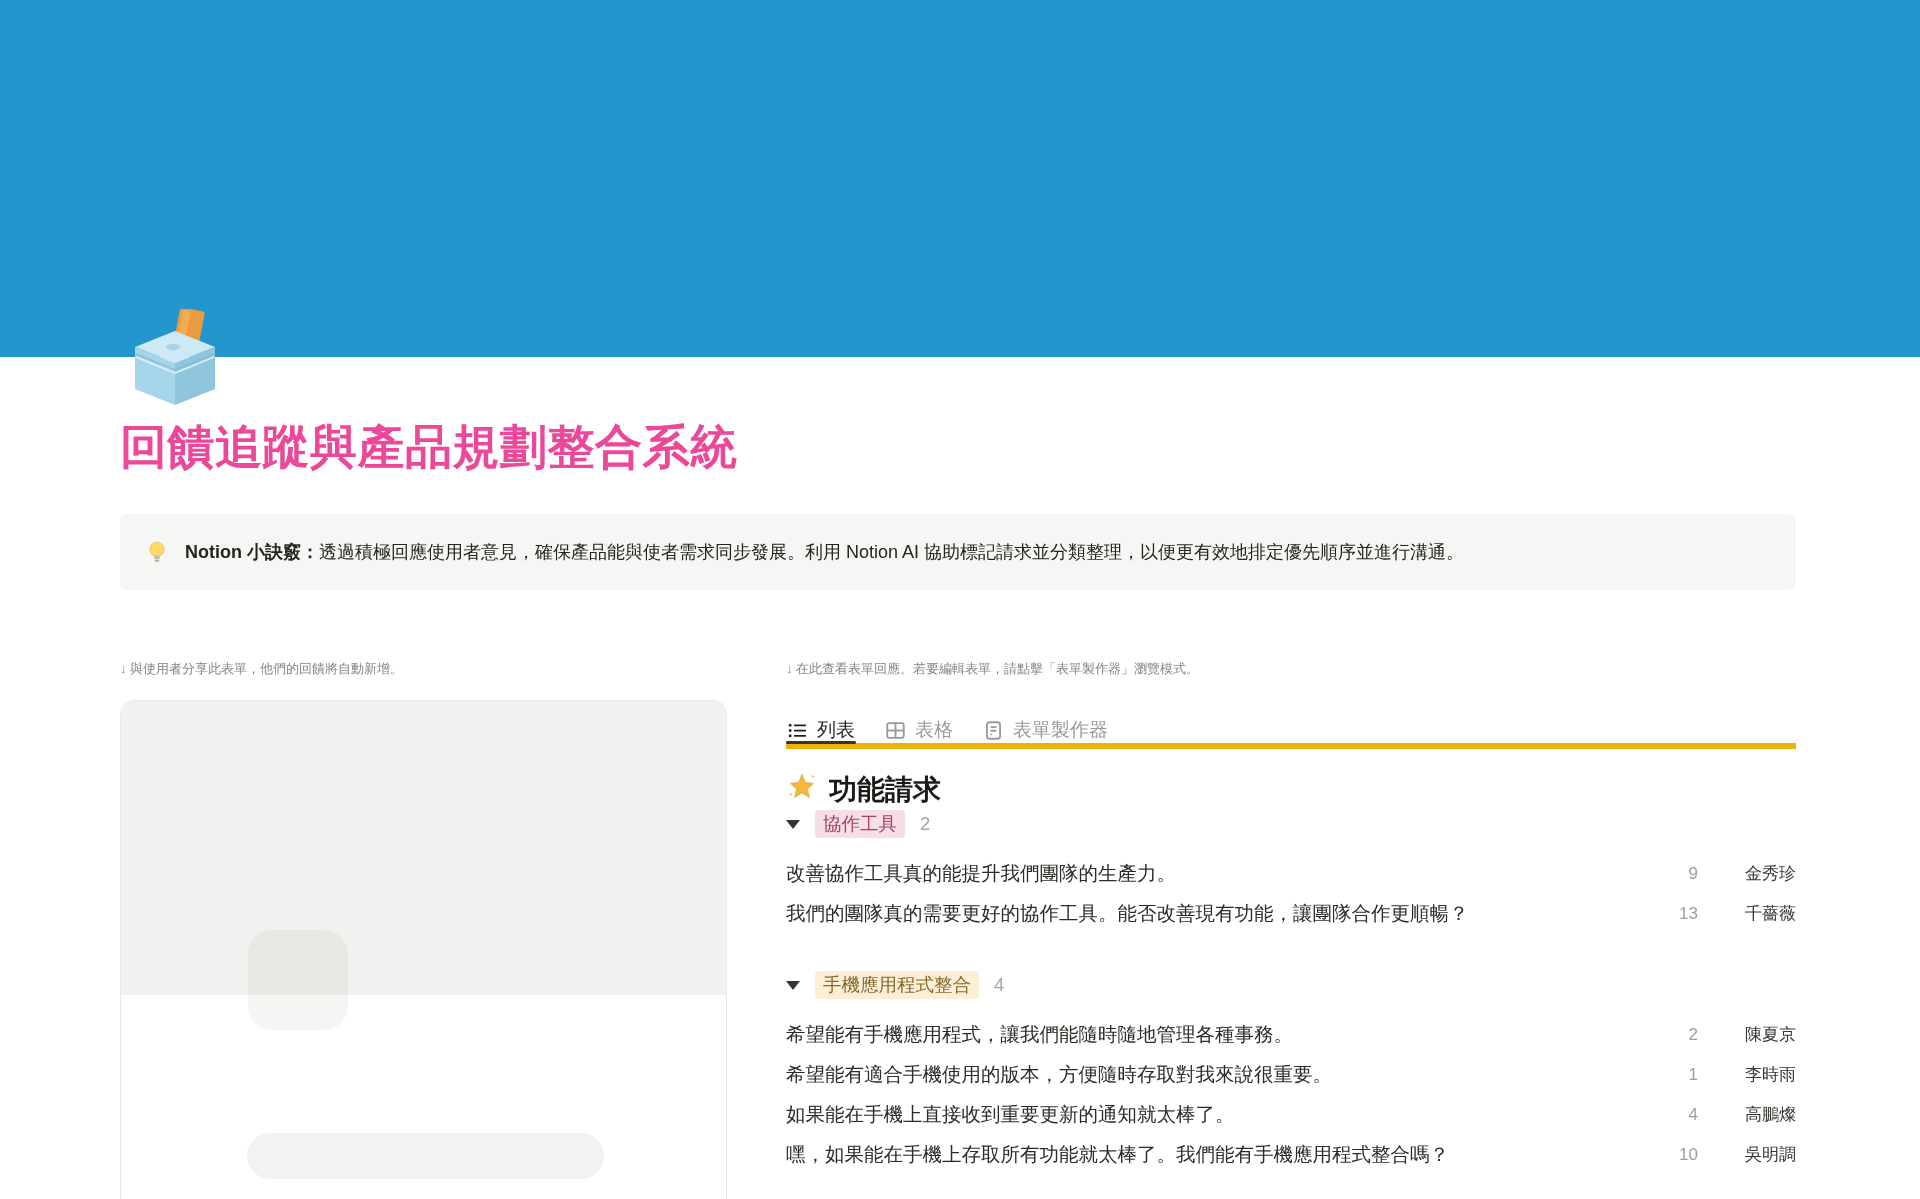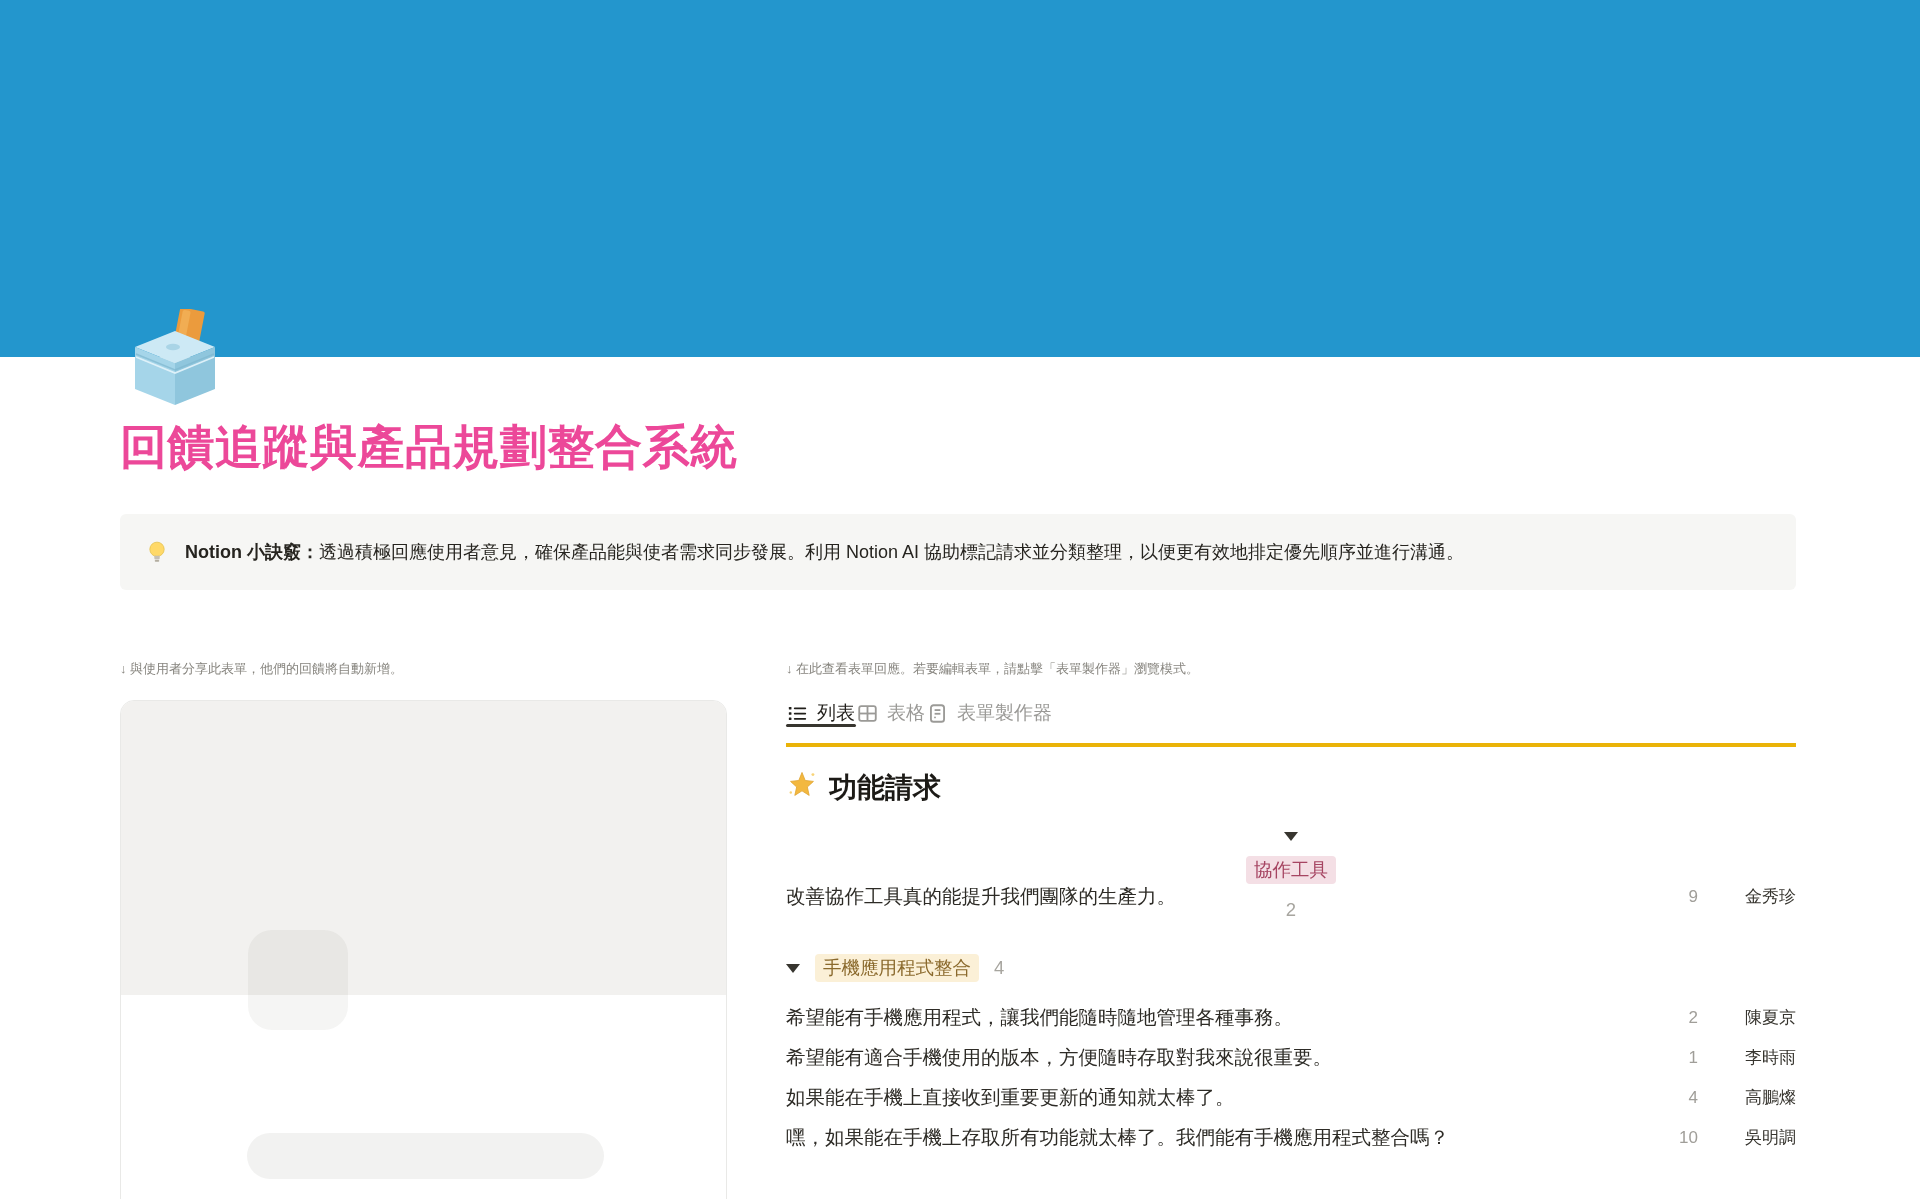--- a/index.html
+++ b/index.html
@@ -35,40 +35,40 @@
   .form-icon-ph{
     position:absolute;left:127px;top:229px;width:100px;height:100px;
     border-radius:24px;background:rgba(55,53,47,.05);
   }
   .form-title-ph{
     position:absolute;left:126px;top:432px;width:357px;height:46px;
     border-radius:23px;background:#f2f2f1;
   }
   
   .tabbar{
-    margin-top:19px;display:flex;align-items:flex-start;height:43px;
-    border-bottom:4px solid #eab308;
+    margin-top:19px;display:flex;align-items:flex-end;gap:28px;height:43px;
+    border-bottom:6px solid #eab308;
   }
   .tab{
     position:relative;display:flex;align-items:center;gap:9px;
     font-size:19px;color:#9b9a97;padding:0 1px;cursor:pointer;
   }
   .tab svg{flex:none;}
   .tab.active{color:#211f1b;}
   .tab.active::after{
     content:"";position:absolute;left:0;right:0;bottom:-1px;height:3px;
     background:#37352f;border-radius:2px;
   }
   
   .section-head{
     margin-top:22px;display:flex;align-items:flex-start;gap:11px;
     font-size:28px;font-weight:800;color:#1c1a16;height:38px;
   }
   .group-head{display:flex;align-items:center;gap:15px;height:30px;}
-  .group-head.g1{margin-top:25px;flex-direction:column;}
+  .group-head.g1{}
   .group-head.g2{margin-top:43px;}
   .toggle{
     width:0;height:0;border-left:7px solid transparent;border-right:7px solid transparent;
     border-top:9px solid #37352f;cursor:pointer;
   }
   .badge{font-size:18.5px;line-height:22px;padding:3px 8px;border-radius:4px;white-space:nowrap;}
   .badge.pink{background:#f4dfe5;color:#a64562;}
   .badge.yellow{background:#fbf0d7;color:#8a692c;}
   .count{color:#a7a59f;font-size:18.5px;}
   .rows{margin-top:21px;display:flex;flex-direction:column;gap:13px;}
@@ -174,20 +174,25 @@
       <span class="toggle"></span>
       <span class="badge pink">協作工具</span>
       <span class="count">2</span>
     </div>
     <div class="rows">
       <div class="row">
         <span class="row-text">改善協作工具真的能提升我們團隊的生產力。</span>
         <span class="row-votes">9</span>
         <span class="row-name">金秀珍</span>
       </div>
+      <div class="row">
+        <span class="row-text">我們的團隊真的需要更好的協作工具。能否改善現有功能，讓團隊合作更順暢？</span>
+        <span class="row-votes">13</span>
+        <span class="row-name">千薔薇</span>
+      </div>
     </div>
 
     <div class="group-head g2">
       <span class="toggle"></span>
       <span class="badge yellow">手機應用程式整合</span>
       <span class="count">4</span>
     </div>
     <div class="rows">
       <div class="row">
         <span class="row-text">希望能有手機應用程式，讓我們能隨時隨地管理各種事務。</span>

